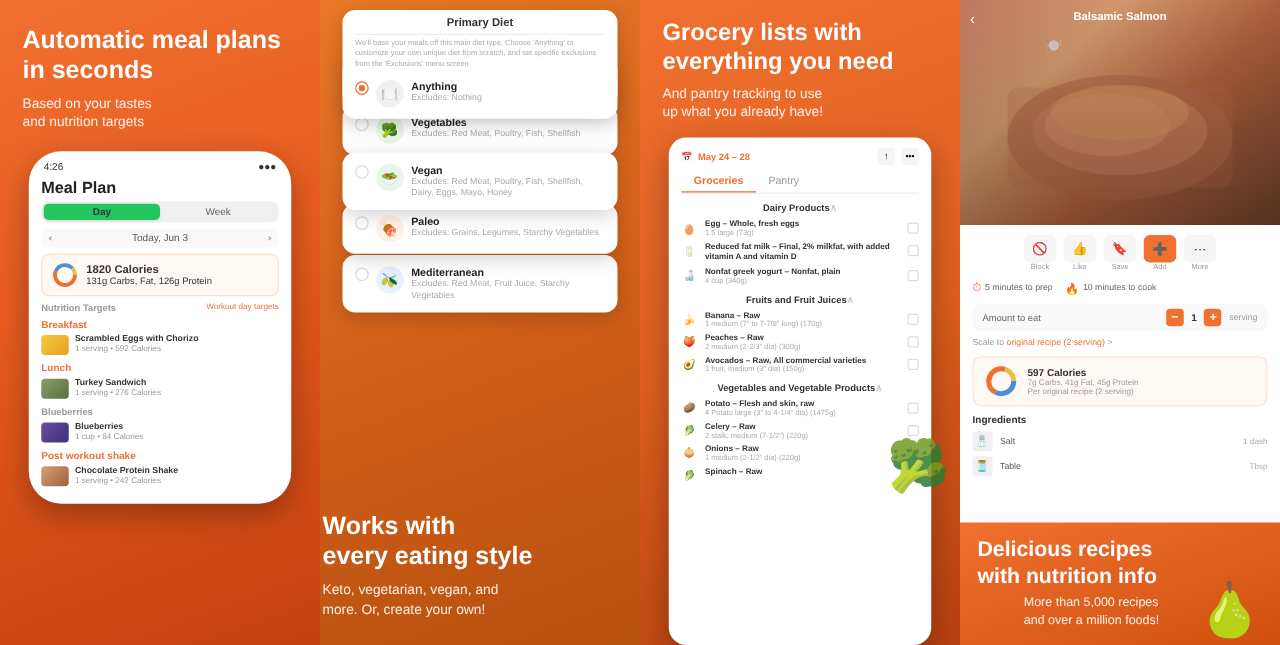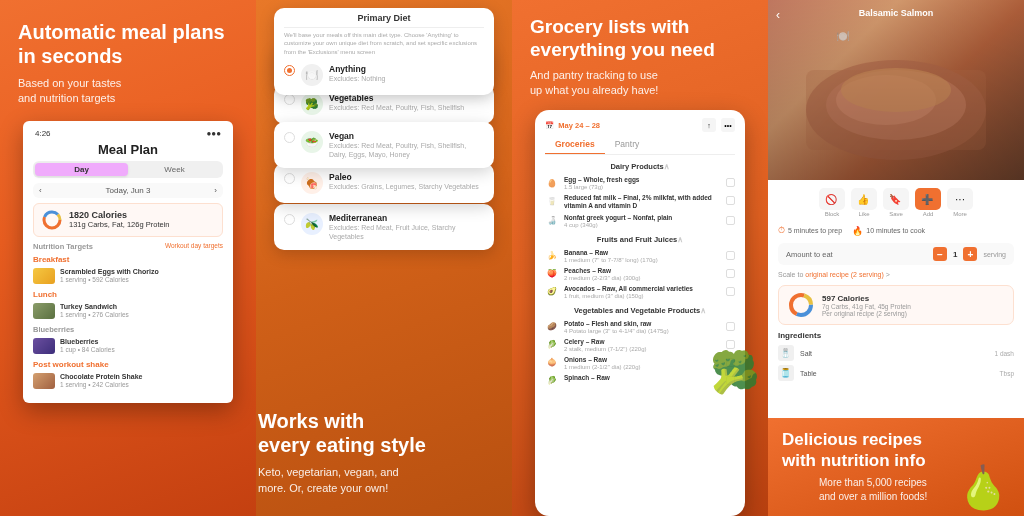--- a/index.html
+++ b/index.html
@@ -33,21 +33,21 @@
 
     .panel1-sub {
       color: rgba(255,255,255,0.9);
       font-size: 11px;
       line-height: 1.4;
       margin-bottom: 14px;
     }
 
     .phone-mockup {
       background: white;
-      border-radius: 6px;
+      border-radius: 26px;
       width: 210px;
       margin: 0 auto;
       padding: 8px 10px;
       box-shadow: 0 8px 24px rgba(0,0,0,0.3);
       flex-shrink: 0;
     }
 
     .phone-status {
       display: flex;
       justify-content: space-between;
@@ -55,42 +55,41 @@
       color: #333;
       margin-bottom: 4px;
       padding: 0 2px;
     }
 
     .phone-title {
       font-size: 13px;
       font-weight: 700;
       color: #222;
       margin-bottom: 4px;
-      text-align: center;
     }
 
     .day-week-tabs {
       display: flex;
       background: #f0f0f0;
       border-radius: 6px;
       padding: 2px;
       margin-bottom: 5px;
     }
 
     .dwt {
       flex: 1;
       text-align: center;
       font-size: 8px;
       padding: 2px 0;
       border-radius: 4px;
       color: #666;
     }
 
     .dwt.active {
-      background: #f0abfc;
+      background: #22c55e;
       color: #333;
       font-weight: 600;
       box-shadow: 0 1px 3px rgba(0,0,0,0.1);
     }
 
     .date-nav {
       display: flex;
       align-items: center;
       justify-content: space-between;
       background: #f9f9f9;

